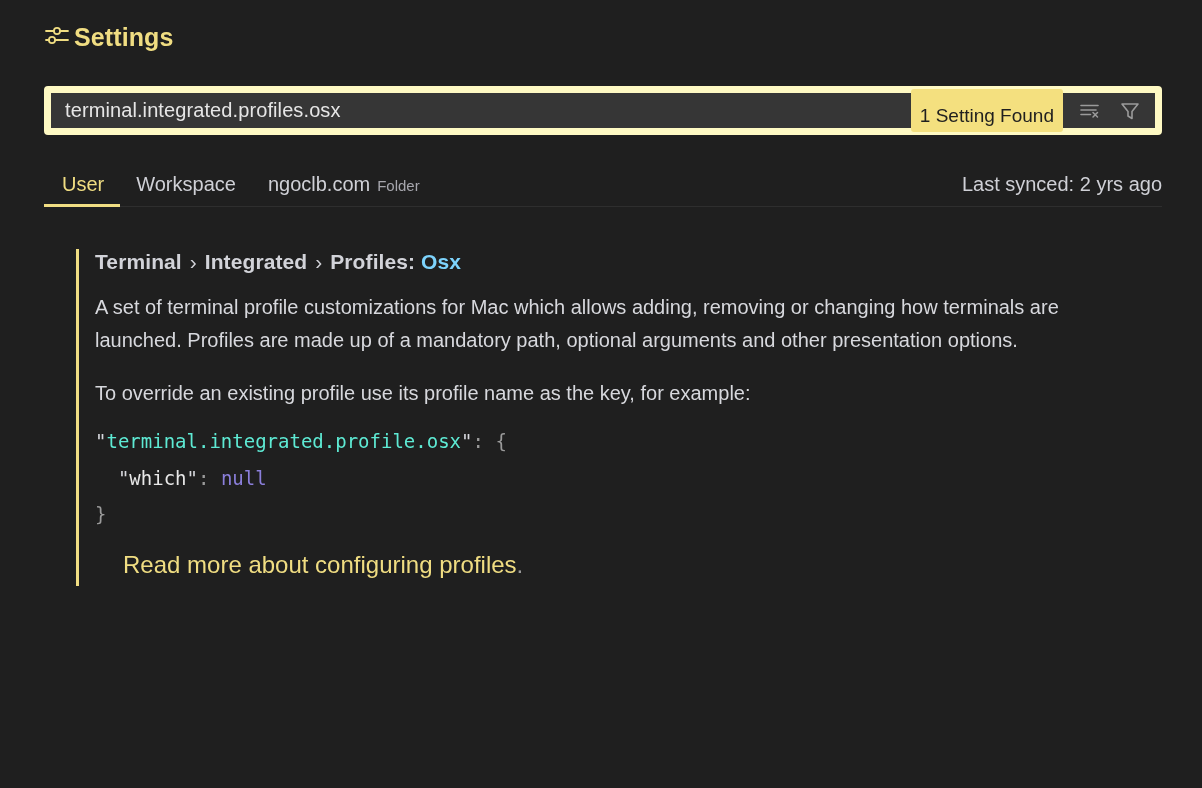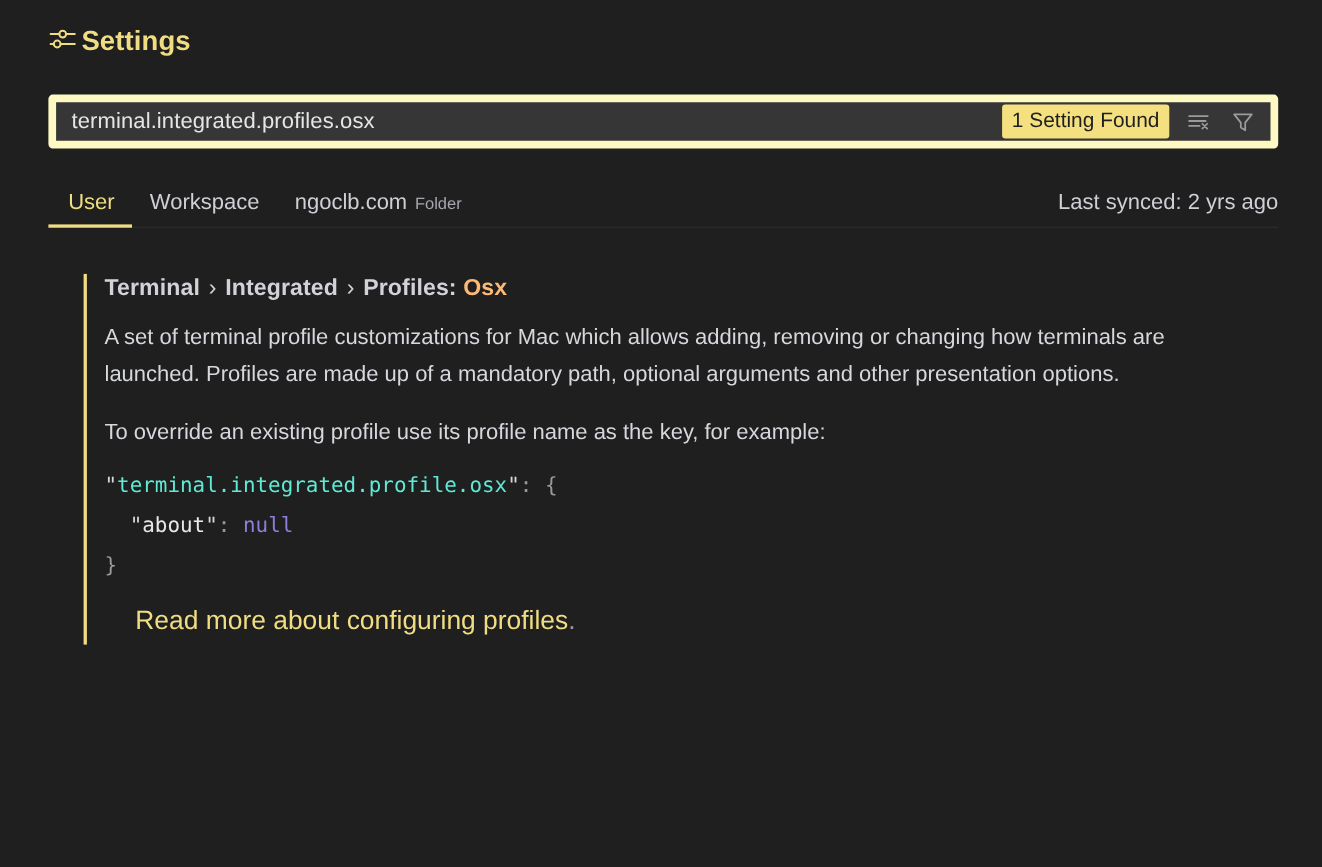--- a/index.html
+++ b/index.html
@@ -57,21 +57,21 @@
     letter-spacing: 0.1px;
   }
   .search-input::placeholder { color: #8e8e8e; }
 
   .count-badge {
     background: #f4e07f;
     color: #1f1f1f;
     font-size: 19px;
     font-weight: 400;
     border-radius: 3px;
-    padding: 4px 9px 5px 9px;
+    padding: 16px 9px 5px 9px;
     white-space: nowrap;
     line-height: 1.15;
   }
   .search-actions {
     display: flex;
     align-items: center;
     gap: 6px;
     margin-left: 10px;
   }
   .icon-btn {
@@ -140,21 +140,21 @@
   }
   .setting-title {
     font-size: 21px;
     font-weight: 700;
     color: #d2d3d9;
     line-height: 1.25;
     margin-bottom: 16px;
     letter-spacing: 0.1px;
   }
   .setting-title .sep { color: #d2d3d9; font-weight: 400; padding: 0 2px; }
-  .setting-title .match { color: #fdba74; }
+  .setting-title .match { color: #7dd3fc; }
 
   .setting-desc {
     font-size: 20px;
     color: #d7d8dd;
     line-height: 1.62;
     max-width: 990px;
     margin-bottom: 21px;
   }
   .setting-desc.second { margin-bottom: 14px; }
 
@@ -248,21 +248,21 @@
     <span class="sep">›</span>
     <span>Profiles:</span>
     <span class="match">Osx</span>
   </div>
 
   <div class="setting-desc">A set of terminal profile customizations for Mac which allows adding, removing or changing how terminals are launched. Profiles are made up of a mandatory path, optional arguments and other presentation options.</div>
 
   <div class="setting-desc second">To override an existing profile use its profile name as the key, for example:</div>
 
   <div class="code-block"><span class="tok-quote">"</span><span class="tok-key">terminal.integrated.profile.osx</span><span class="tok-quote">"</span><span class="tok-punct">:</span> <span class="tok-punct">{</span>
-  <span class="tok-quote">"</span><span class="tok-str">about</span><span class="tok-quote">"</span><span class="tok-punct">:</span> <span class="tok-null">null</span>
+  <span class="tok-quote">"</span><span class="tok-str">which</span><span class="tok-quote">"</span><span class="tok-punct">:</span> <span class="tok-null">null</span>
 <span class="tok-punct">}</span></div>
 
   <div class="link-row">
     <a class="link"><span>Read more about configuring profiles</span><span class="dot">.</span></a>
   </div>
 
 
 </div>
 
 </body></html>

